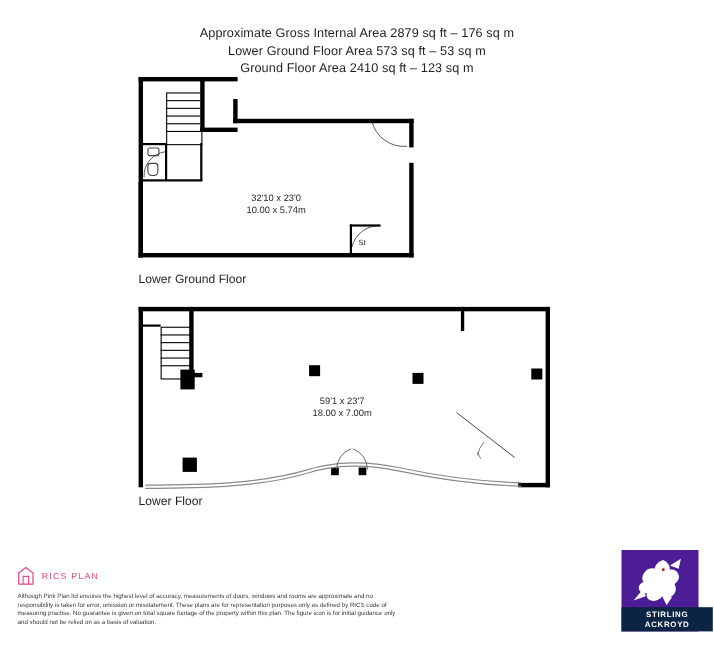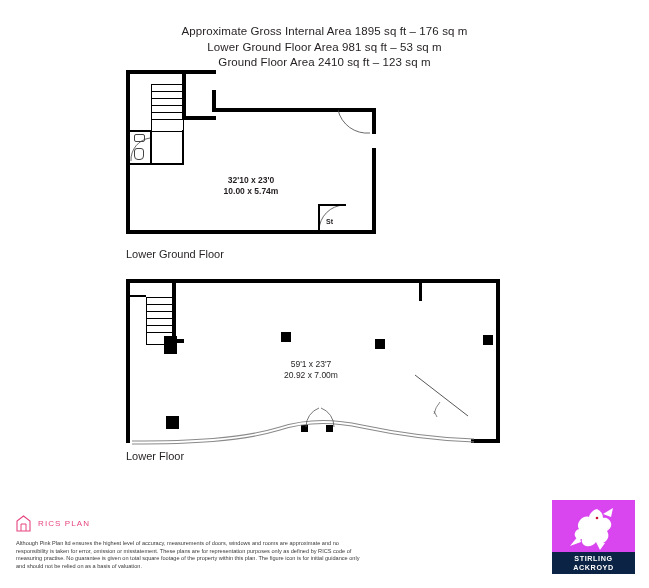--- a/index.html
+++ b/index.html
@@ -39,21 +39,20 @@
   .plan {
     position: absolute;
   }
 
   
   #lgf {
     left: 126px;
     top: 70px;
     width: 212px;
     height: 164px;
-    font-weight: bold;
   }
   #gf {
     left: 126px;
     top: 279px;
     width: 374px;
     height: 164px;
   }
 
   .wall {
     position: absolute;
@@ -123,23 +122,23 @@
     font-size: 5.6px;
     line-height: 7.6px;
     color: #3a3a3a;
   }
 
   
   .badge {
     position: absolute;
     right: 14px;
     top: 500px;
-    width: 83px;
+    width: 70px;
     height: 74px;
-    background: #d946ef;
+    background: #4c1d95;
     color: #ffffff;
     display: flex;
     flex-direction: column;
     align-items: center;
     justify-content: flex-start;
   }
   .badge .griffin {
     margin-top: 5px;
   }
   .badge .badge-bar {
@@ -161,22 +160,22 @@
     letter-spacing: 0.6px;
     font-weight: bold;
   }
 </style>
 </head>
 <body>
 
 <div class="page">
 
   <div class="header">
-    <div>Approximate Gross Internal Area 1895 sq ft – 176 sq m</div>
-    <div>Lower Ground Floor Area 981 sq ft – 53 sq m</div>
+    <div>Approximate Gross Internal Area 2879 sq ft – 176 sq m</div>
+    <div>Lower Ground Floor Area 573 sq ft – 53 sq m</div>
     <div>Ground Floor Area 2410 sq ft – 123 sq m</div>
   </div>
 
   <div class="plan" id="lgf">
 
     <div class="wall" style="left:0; top:0; width:90px; height:4px;"></div>
     <div class="wall" style="left:0; top:0; width:4px; height:164px;"></div>
     <div class="wall" style="left:0; top:160px; width:250px; height:4px;"></div>
     <div class="wall" style="left:246px; top:78px; width:4px; height:86px;"></div>
     <div class="wall" style="left:246px; top:38px; width:4px; height:26px;"></div>
@@ -260,21 +259,21 @@
     </svg>
 
     <svg style="position:absolute; left:288px; top:95px;" width="58" height="48">
       <line x1="1" y1="1" x2="54" y2="42" stroke="#444" stroke-width="0.9"></line>
       <path d="M20,40 A26,26 0 0,1 26,28" fill="none" stroke="#666" stroke-width="0.8"></path>
       <line x1="20" y1="37" x2="23" y2="43" stroke="#666" stroke-width="0.8"></line>
     </svg>
 
     <div class="room-label" style="left:115px; top:80px; width:140px;">
       <div>59'1 x 23'7</div>
-      <div>20.92 x 7.00m</div>
+      <div>18.00 x 7.00m</div>
     </div>
   </div>
 
   <div class="floor-caption" id="gf-caption">Lower Floor</div>
 
   <div class="footer-logo">
     <span class="mark">
       <svg width="15" height="17" viewBox="0 0 15 17">
         <path d="M7.5 1 L14 6 L14 16 L1 16 L1 6 Z" fill="none" stroke="#e6447f" stroke-width="1.1"></path>
         <path d="M5 16 L5 9 L10 9 L10 16" fill="none" stroke="#e6447f" stroke-width="1"></path>

